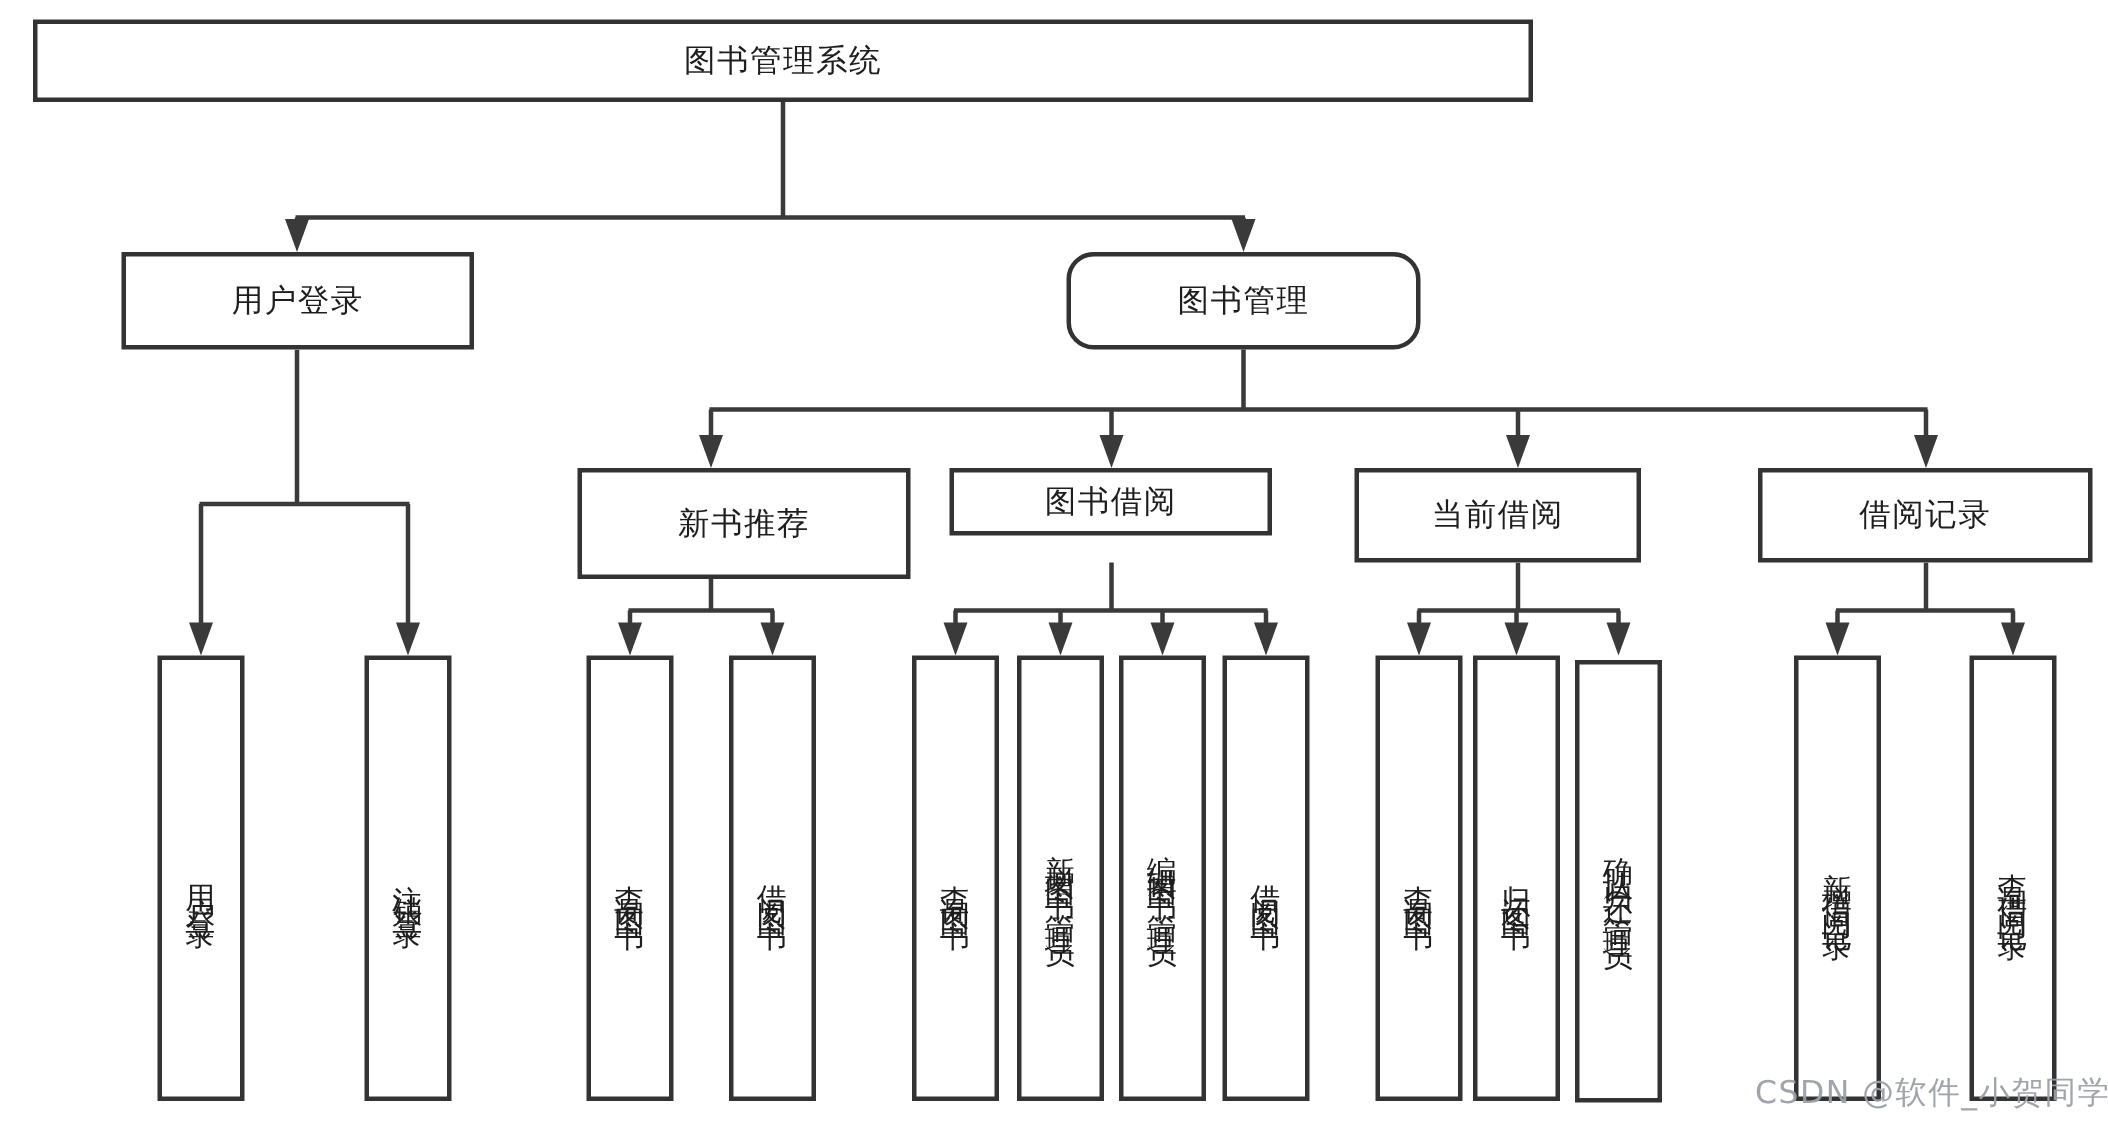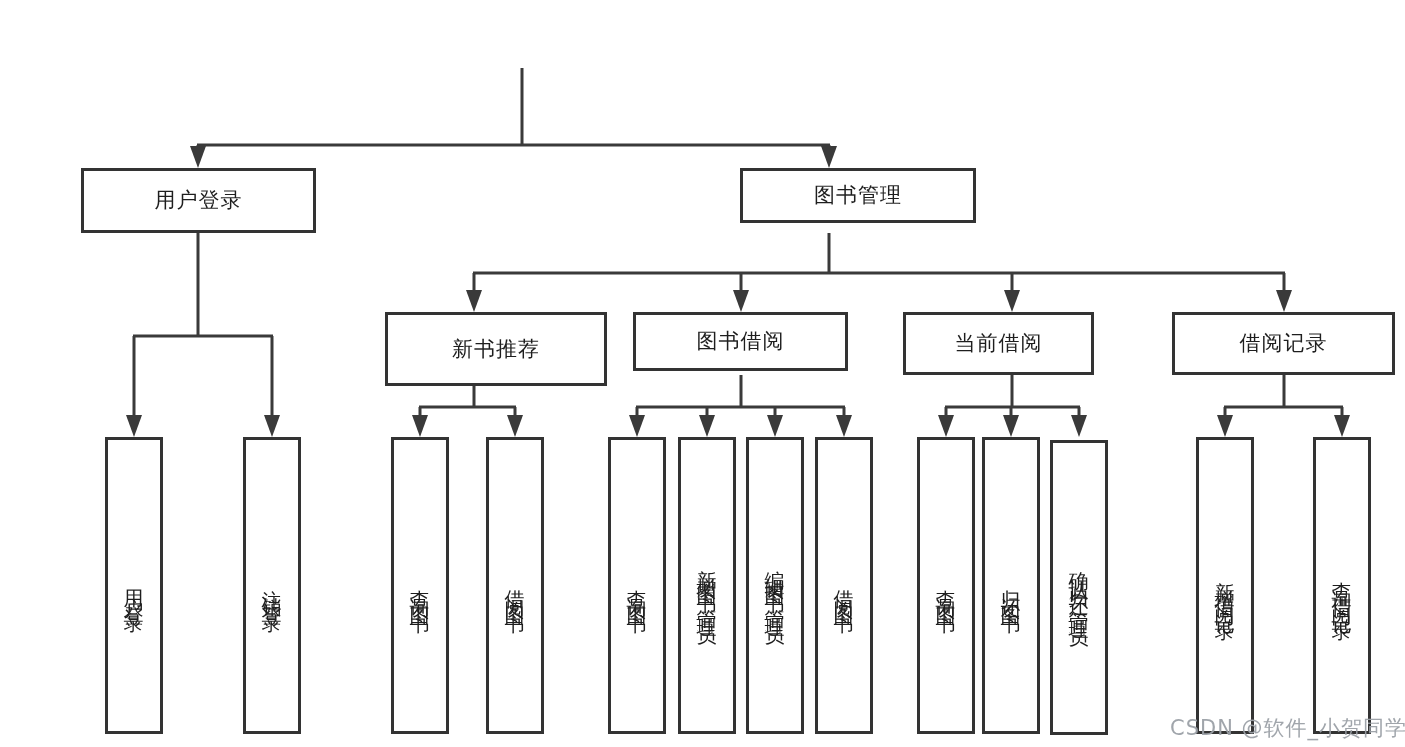--- a/index.html
+++ b/index.html
@@ -79,26 +79,27 @@
       <polygon points="767,415 783,415 775,437"></polygon>
       <polygon points="836,415 852,415 844,437"></polygon>
       <polygon points="938,415 954,415 946,437"></polygon>
       <polygon points="1003,415 1019,415 1011,437"></polygon>
       <polygon points="1071,415 1087,415 1079,437"></polygon>
       <polygon points="1217,415 1233,415 1225,437"></polygon>
       <polygon points="1334,415 1350,415 1342,437"></polygon>
     </g>
   </svg>
 
+  <div class="box" style="left:22px;top:13px;width:1000px;height:55px;">图书管理系统</div>
 
   <div class="box" style="left:81px;top:168px;width:235px;height:65px;">用户登录</div>
-  <div class="box" style="left:740px;top:168px;width:236px;height:55px;">图书管理</div>
+  <div class="box" style="left:711px;top:168px;width:236px;height:65px;border-radius:18px;">图书管理</div>
 
   <div class="box" style="left:385px;top:312px;width:222px;height:74px;">新书推荐</div>
-  <div class="box" style="left:633px;top:312px;width:215px;height:59px;">图书借阅</div>
+  <div class="box" style="left:633px;top:312px;width:215px;height:45px;">图书借阅</div>
   <div class="box" style="left:903px;top:312px;width:191px;height:63px;">当前借阅</div>
   <div class="box" style="left:1172px;top:312px;width:223px;height:63px;">借阅记录</div>
 
   <div class="vbox" style="left:105px;top:437px;width:58px;height:297px;">用户登录</div>
   <div class="vbox" style="left:243px;top:437px;width:58px;height:297px;">注销登录</div>
 
   <div class="vbox" style="left:391px;top:437px;width:58px;height:297px;">查询图书</div>
   <div class="vbox" style="left:486px;top:437px;width:58px;height:297px;">借阅图书</div>
 
   <div class="vbox" style="left:608px;top:437px;width:58px;height:297px;">查询图书</div>

